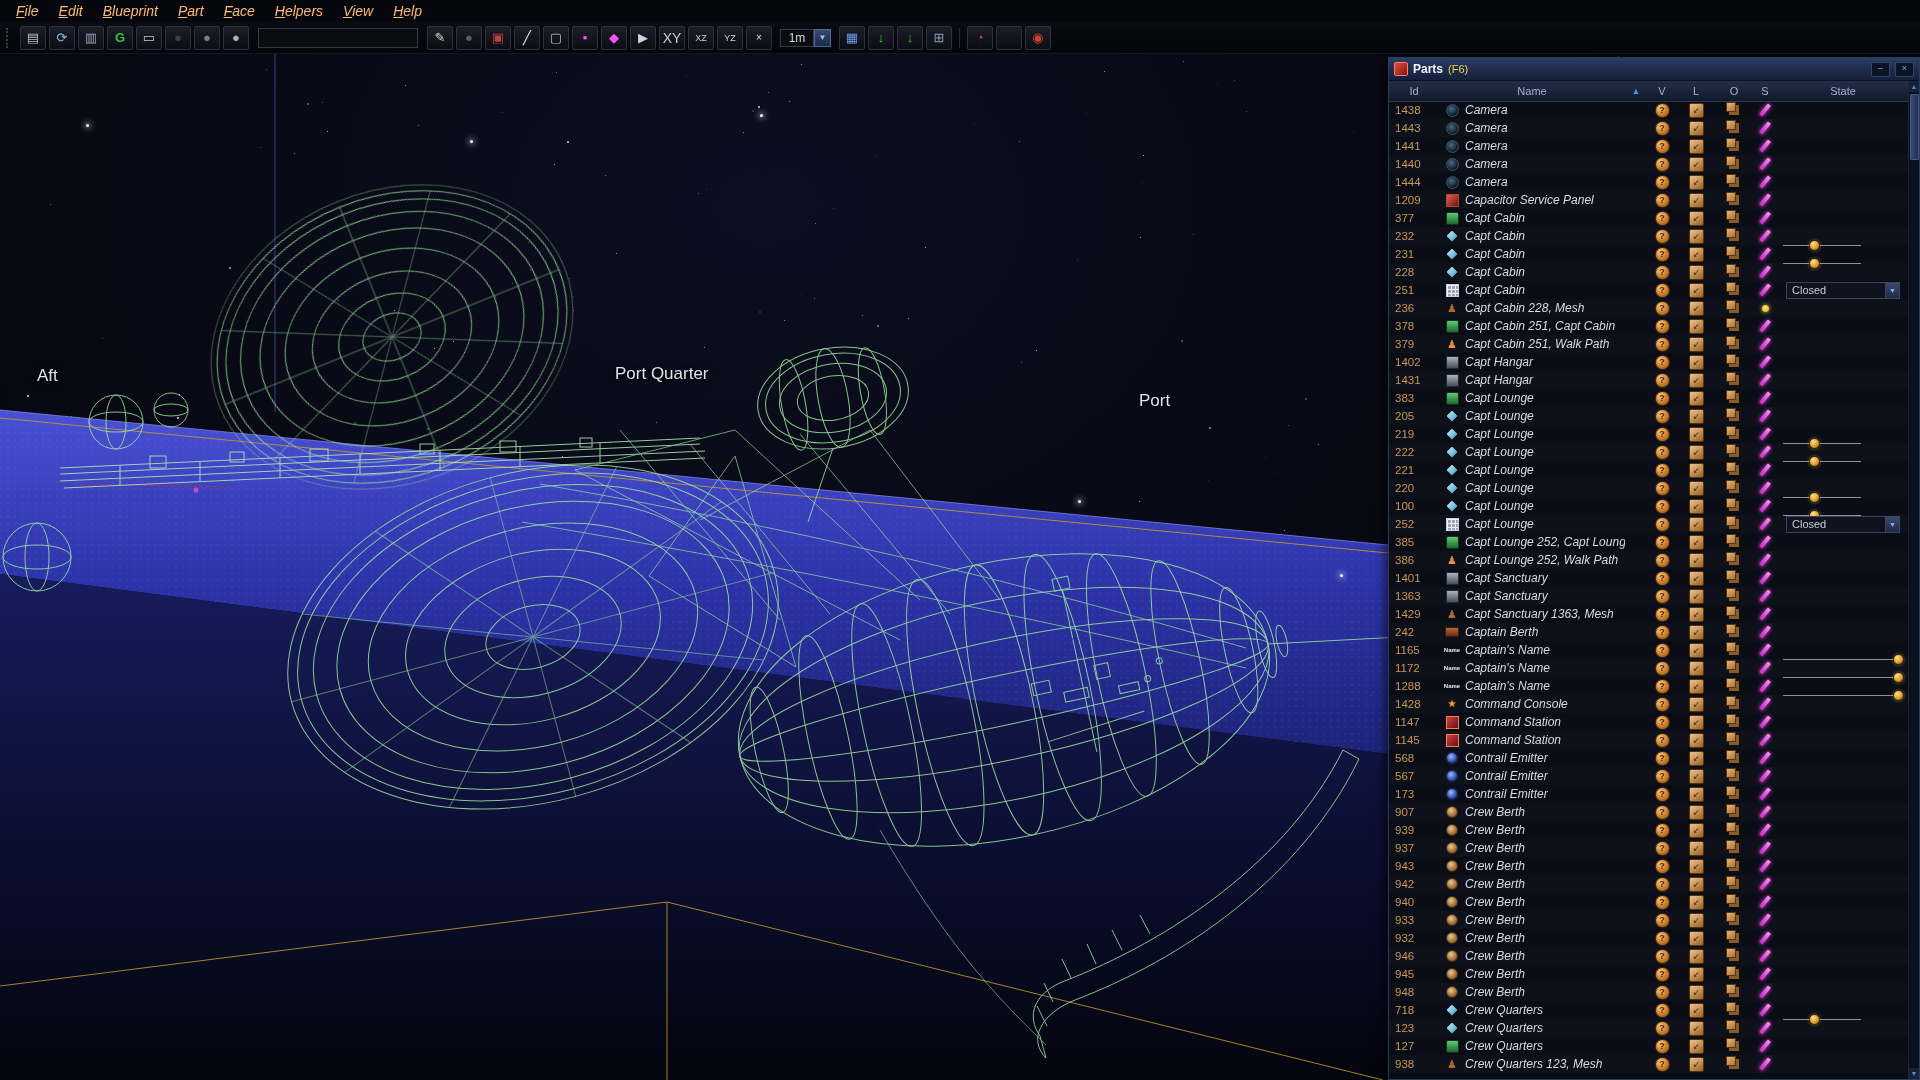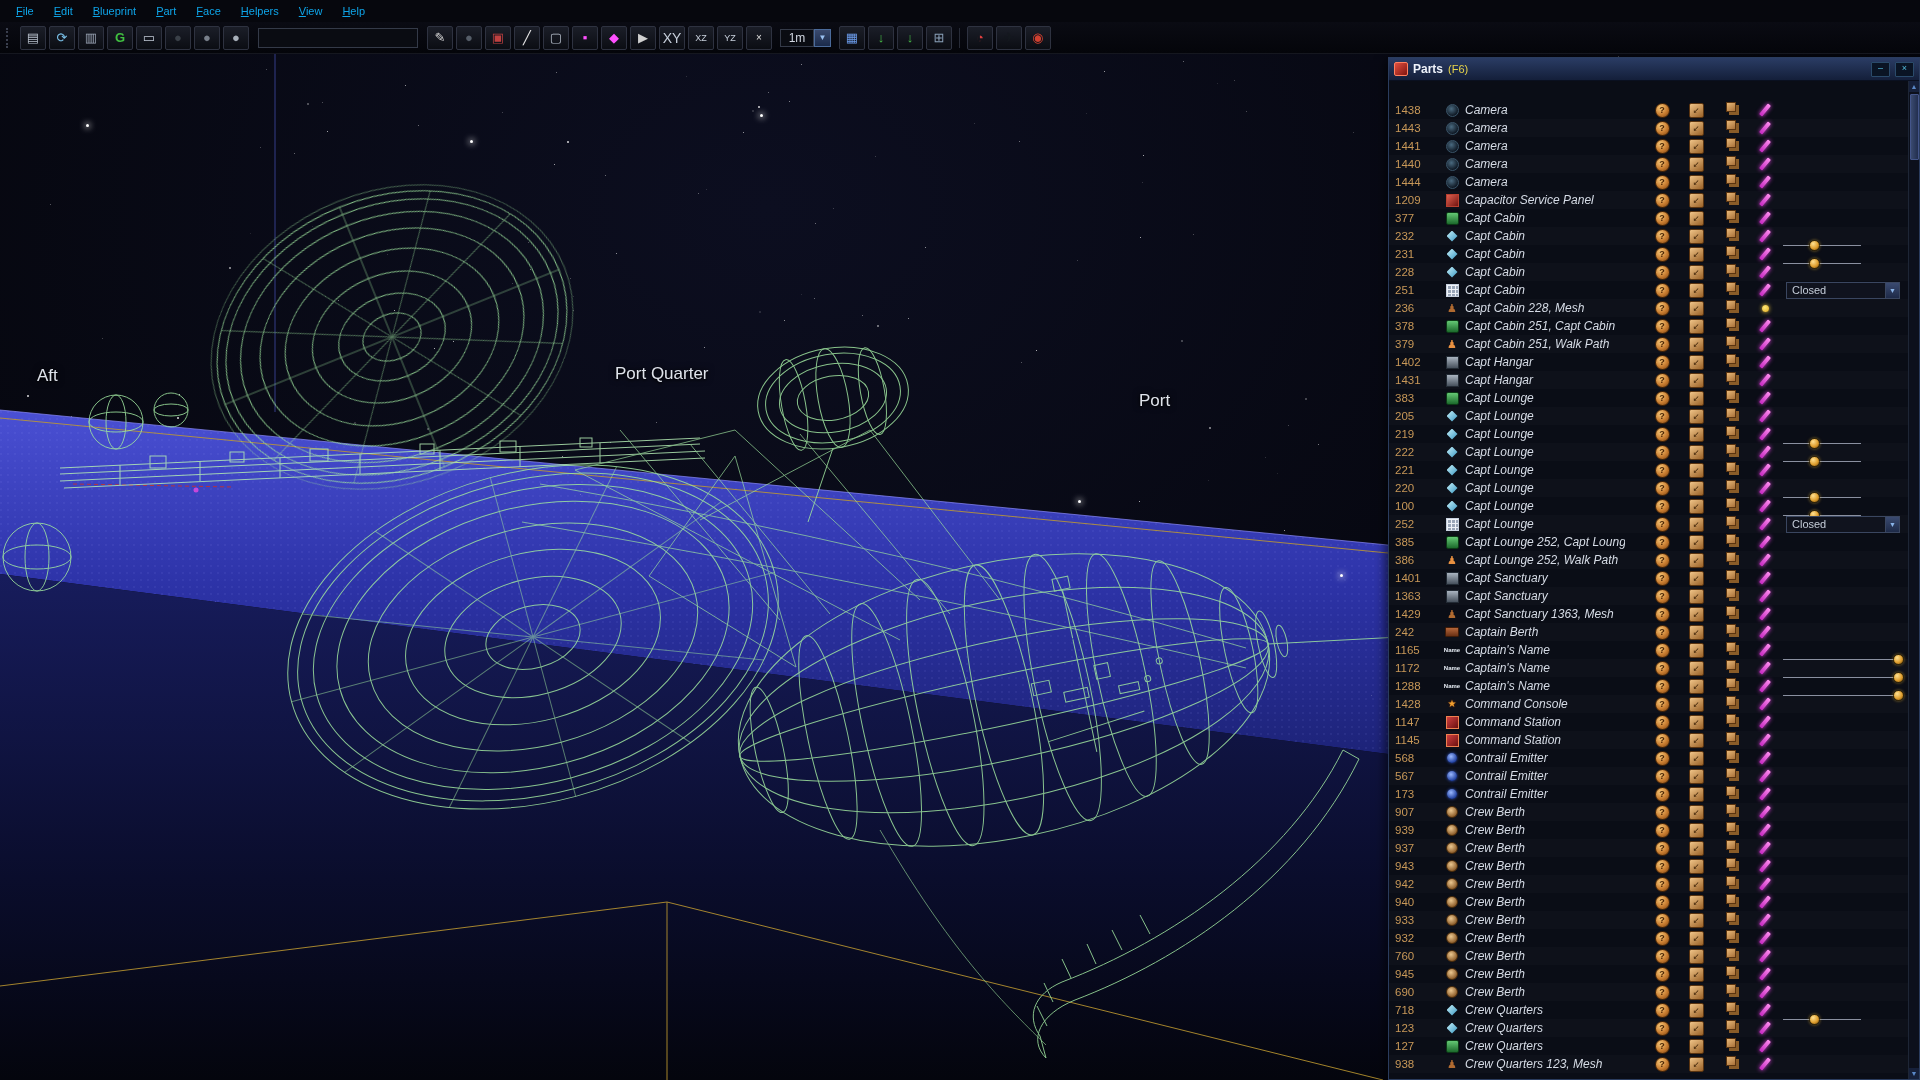--- a/index.html
+++ b/index.html
@@ -1,20 +1,20 @@
 <!DOCTYPE html>
 <html><head>
 <meta charset="utf-8">
 <style>
   html,body{margin:0;padding:0;width:1920px;height:1080px;overflow:hidden;background:#000;
     font-family:"Liberation Sans",sans-serif;-webkit-font-smoothing:antialiased;}
   
   #menubar{position:absolute;left:0;top:0;width:1920px;height:22px;background:#06070d;
     border-bottom:1px solid #14161f;display:flex;align-items:center;padding-left:6px;z-index:30;}
-  .menu-item{color:#0ea5e9;font-size:11px;padding:2px 10px;cursor:default;}
+  .menu-item{color:#fdba74;font-size:14px;padding:2px 10px;cursor:default;font-style:italic;}
   .menu-item::first-letter{text-decoration:underline;}
   
   #toolbar{position:absolute;left:0;top:22px;width:1920px;height:32px;
     background:linear-gradient(#0a0b13,#04050a);border-bottom:1px solid #15171f;
     display:flex;align-items:center;padding:0 6px;gap:3px;z-index:30;box-sizing:border-box;}
   .thandle{width:5px;height:20px;border-left:2px dotted #3a3f4e;margin-right:4px;}
   .tgroup{display:flex;gap:3px;align-items:center;}
   .tbtn{width:26px;height:24px;background:linear-gradient(#1b1e28,#0b0d13);border:1px solid #2e3240;
     border-radius:2px;display:flex;align-items:center;justify-content:center;font-size:13px;box-sizing:border-box;}
   .tsep{width:1px;height:20px;background:#272b37;margin:0 4px;}
@@ -689,20 +689,32 @@
 <div id="parts-panel">
   <div class="panel-titlebar">
     <span class="p-icon"></span>
     <span class="p-title">Parts</span>
     <span class="p-hotkey">(F6)</span>
     <span class="flex-spacer"></span>
     <span class="tb-btn">–</span>
     <span class="tb-btn">×</span>
   </div>
   <div class="panel-table">
+    <div class="thead">
+      <span class="hc c-id">Id</span>
+      <span class="hc" style="width:186px;text-align:center;">Name</span>
+      <span class="hc c-sort">
+          <span style="color:#4a90e8;font-size:9px;">▲</span>
+        </span>
+      <span class="hc c-v">V</span>
+      <span class="hc c-l">L</span>
+      <span class="hc c-o">O</span>
+      <span class="hc c-s">S</span>
+      <span class="hc c-state">State</span>
+    </div>
     <div id="tbody">
         <div class="row">
           <span class="c-id">1438</span>
           <span class="c-ticon">
             <span class="ticon t-camera"></span>
           </span>
           <span class="c-name">Camera</span>
           <span class="c-sort"></span>
           <span class="c-v">
             <span class="v-ico">?</span>
@@ -1688,21 +1700,21 @@
           </span>
           <span class="c-o">
             <span class="o-ico"></span>
           </span>
           <span class="c-s">
             <span class="s-ico"></span>
           </span>
           <span class="c-state"></span>
         </div>
         <div class="row">
-          <span class="c-id">760</span>
+          <span class="c-id">946</span>
           <span class="c-ticon">
             <span class="ticon t-coin-tan"></span>
           </span>
           <span class="c-name">Crew Berth</span>
           <span class="c-sort"></span>
           <span class="c-v">
             <span class="v-ico">?</span>
           </span>
           <span class="c-l">
             <span class="l-ico">↙</span>
@@ -1730,21 +1742,21 @@
           </span>
           <span class="c-o">
             <span class="o-ico"></span>
           </span>
           <span class="c-s">
             <span class="s-ico"></span>
           </span>
           <span class="c-state"></span>
         </div>
         <div class="row">
-          <span class="c-id">690</span>
+          <span class="c-id">948</span>
           <span class="c-ticon">
             <span class="ticon t-coin-tan"></span>
           </span>
           <span class="c-name">Crew Berth</span>
           <span class="c-sort"></span>
           <span class="c-v">
             <span class="v-ico">?</span>
           </span>
           <span class="c-l">
             <span class="l-ico">↙</span>

